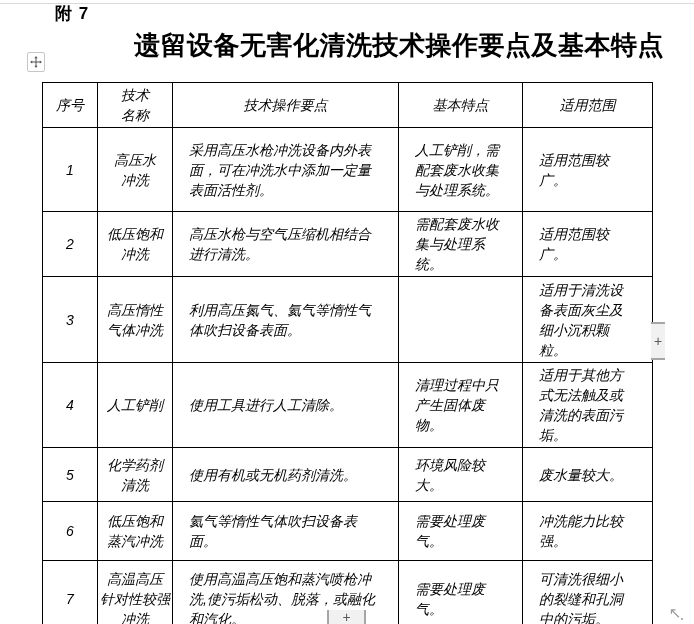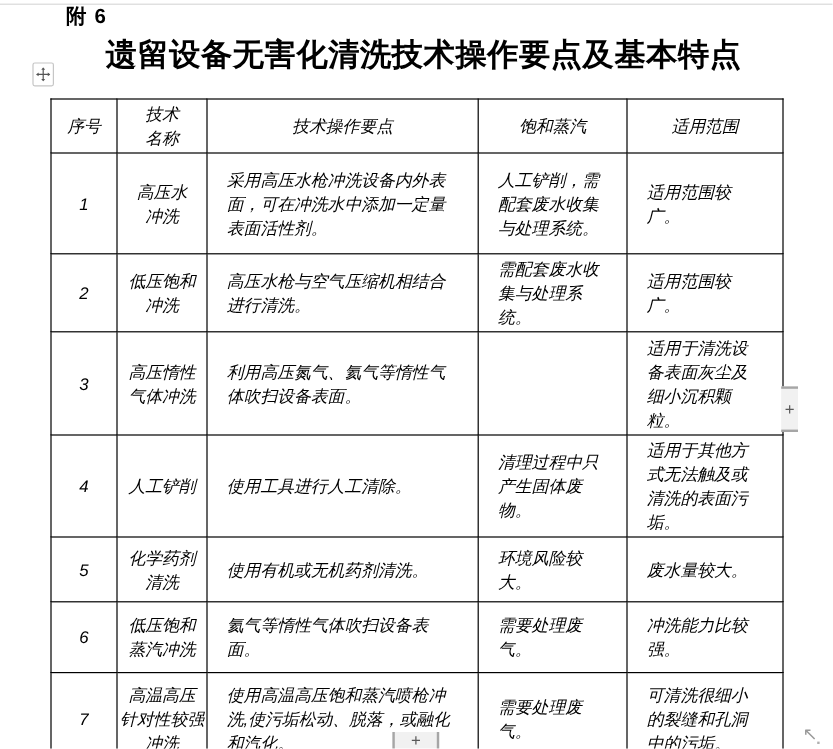--- a/index.html
+++ b/index.html
@@ -22,21 +22,21 @@
     position: absolute;
     left: 55px; top: 2px;
     font-size: 17px;
     font-weight: 600;
     letter-spacing: 1px;
   }
   .doc-title {
     position: absolute;
     left: 42px; right: 30px; top: 28px;
     margin: 0;
-    text-align: center;
+    text-align: right;
     font-size: 26px;
     font-weight: bold;
     letter-spacing: 0.5px;
     white-space: nowrap;
   }
   .move-handle {
     position: absolute;
     left: 27px; top: 52px;
     width: 18px; height: 20px;
     background: #ffffff;
@@ -111,21 +111,21 @@
     background: #b0b0b0;
   }
 </style>
 </head>
 <body>
 
 <div class="page">
 
   <div class="top-rule"></div>
 
-  <div class="attachment">附 6</div>
+  <div class="attachment">附 7</div>
 
   <h1 class="doc-title">遗留设备无害化清洗技术操作要点及基本特点</h1>
 
   <div class="move-handle">
     <span style="display:flex;">
       <svg width="12" height="12" viewBox="0 0 12 12">
         <g stroke="#555555" stroke-width="1">
           <line x1="6" y1="1.5" x2="6" y2="10.5"></line>
           <line x1="1.5" y1="6" x2="10.5" y2="6"></line>
         </g>
@@ -146,21 +146,21 @@
       <col style="width:226px">
       <col style="width:124px">
       <col style="width:130px">
     </colgroup>
     <tbody>
         <tr class="hdr" style="height:43px">
       <td>序号</td>
       <td class="prewrap">技术
 名称</td>
       <td>技术操作要点</td>
-      <td>饱和蒸汽</td>
+      <td>基本特点</td>
       <td>适用范围</td>
     </tr>
     <tr style="height:84px">
       <td class="c-center">1</td>
       <td class="c-center prewrap">高压水
 冲洗</td>
       <td>采用高压水枪冲洗设备内外表面，可在冲洗水中添加一定量表面活性剂。</td>
       <td>人工铲削，需配套废水收集与处理系统。</td>
       <td>适用范围较广。</td>
     </tr>

